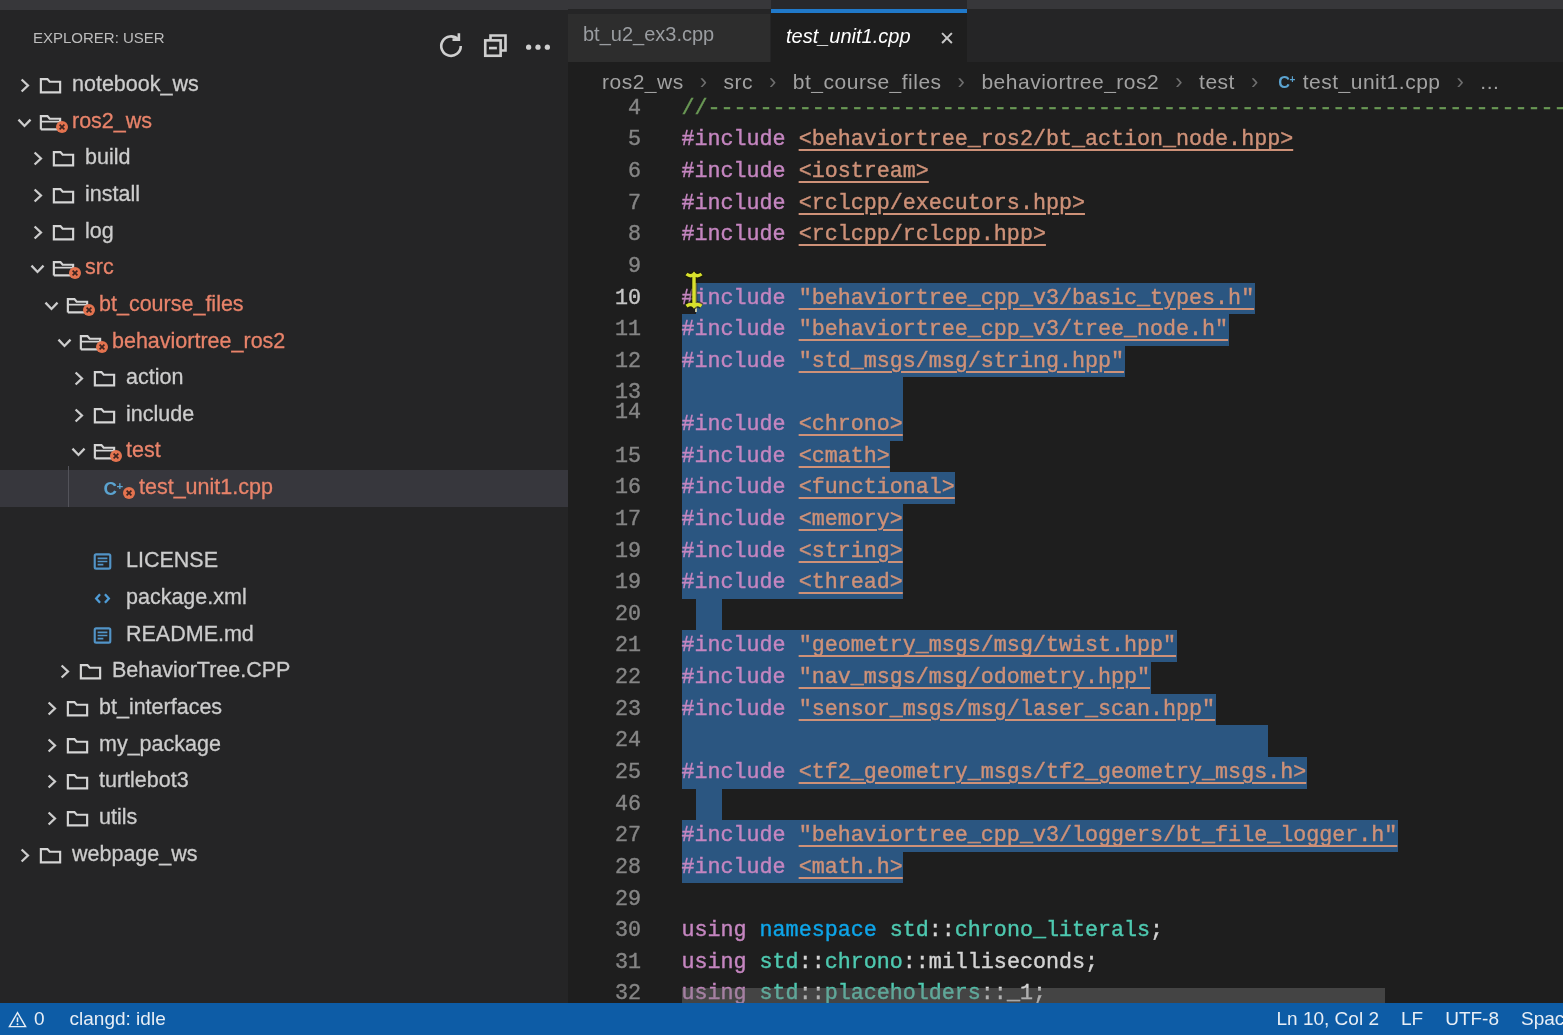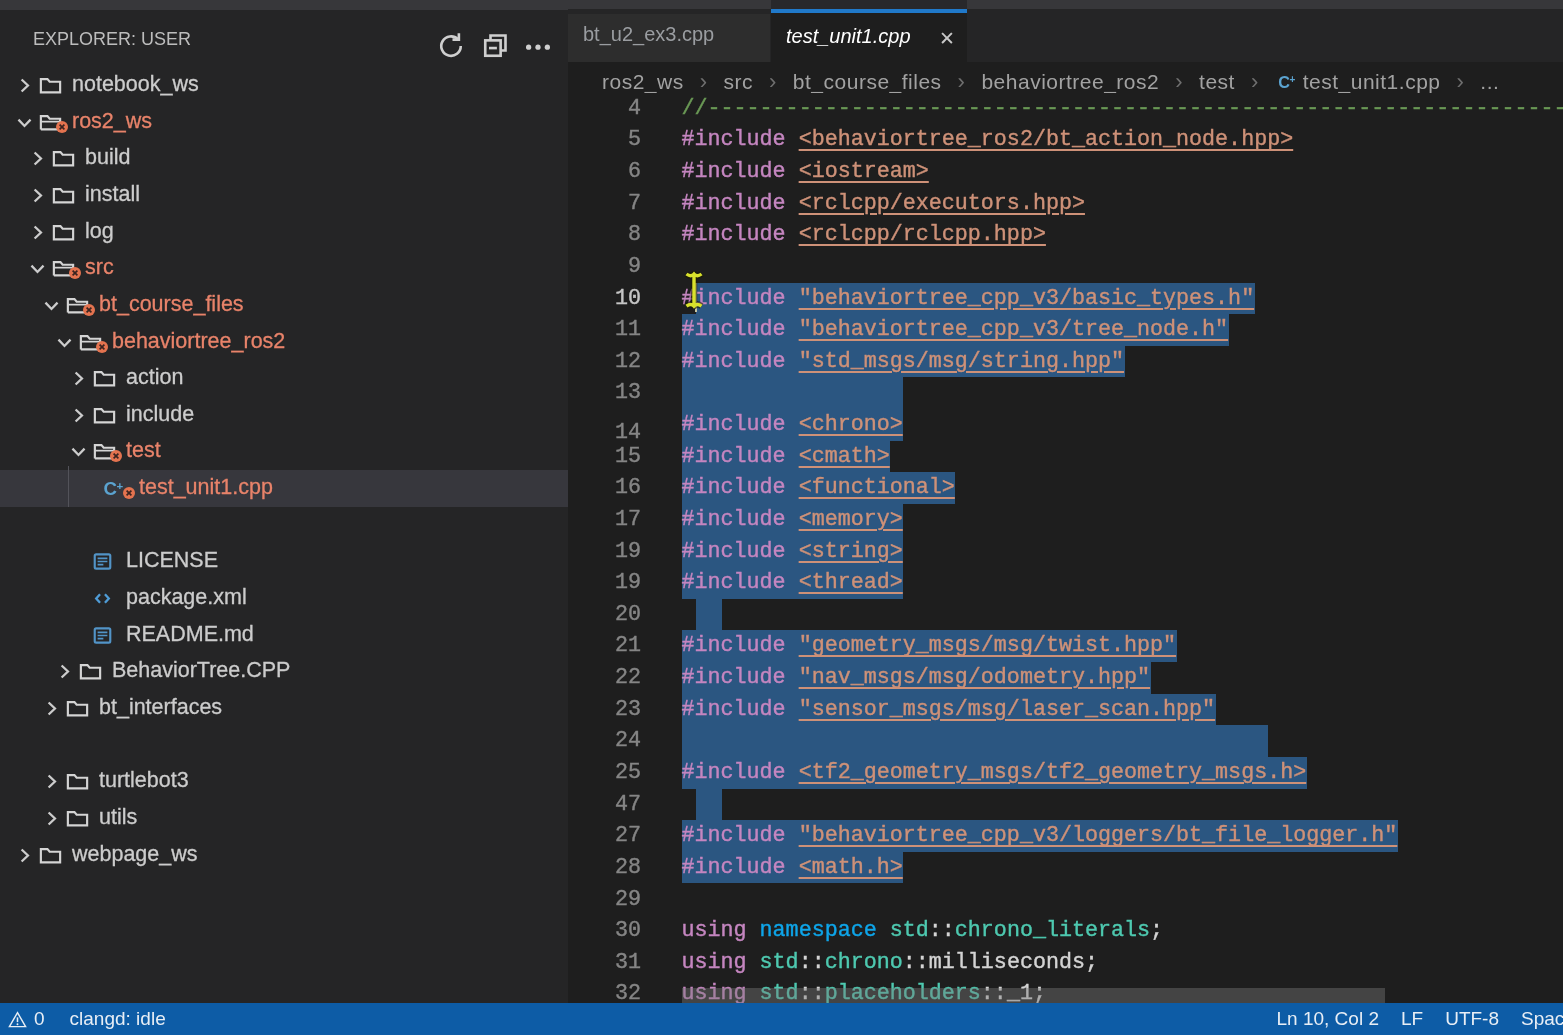--- a/index.html
+++ b/index.html
@@ -1,18 +1,18 @@
 <!DOCTYPE html>
 <html><head><meta charset="utf-8"><style>
 *{margin:0;padding:0;box-sizing:border-box}
 html,body{width:1563px;height:1035px;overflow:hidden;background:#1e1e1e;font-family:"Liberation Sans",sans-serif}
 #app{position:absolute;inset:0}
 .strip{position:absolute;left:0;top:0;width:1563px;height:10px;background:#37373a}
 #side{position:absolute;left:0;top:10px;width:568px;height:993px;background:#252526;overflow:hidden}
-#shead{position:absolute;left:33px;top:19px;font-size:18px;letter-spacing:0;color:#bdbdbd}
+#shead{position:absolute;left:33px;top:19px;font-size:15px;letter-spacing:0;color:#bdbdbd}
 .hic{position:absolute;top:21px;width:30px;height:30px;color:#cfcfcf}
 .trow{position:absolute;left:0;width:568px;height:36.65px}
 .rowsel{background:#37373d}
 .tic{position:absolute;top:7px;width:23px;height:23px}
 .fic{top:7px}
 .bdg{position:absolute;top:17px;width:12px;height:12px;border-radius:50%;background:#e4734f}
 .bdg svg{position:absolute;inset:0;width:12px;height:12px}
 .tl{position:absolute;top:5px;font-size:21.5px;color:#cccccc;white-space:pre;-webkit-text-stroke:.3px currentColor}
 .org{color:#e8836a}
 #tabs{position:absolute;left:568px;top:8.5px;width:995px;height:53.5px;background:#252526}
@@ -232,20 +232,29 @@
       </div>
 <div class="trow" style="top:679.9px">
         <svg class="tic" style="left:40px" viewBox="0 0 16 16">
           <path d="M6 3.8 L10.4 8 L6 12.2" fill="none" stroke="#cccccc" stroke-width="1.6"></path>
         </svg>
         <svg class="tic fic" style="left:66px" viewBox="0 0 16 16">
           <path d="M1.3 12.8 V3.6 h4.6 l1.5 1.8 h7.3 v7.4 z" fill="none" stroke="#d4d4d4" stroke-width="1.5"></path>
         </svg>
         <span class="tl" style="left:99px">bt_interfaces</span>
       </div>
+<div class="trow" style="top:716.6px">
+        <svg class="tic" style="left:40px" viewBox="0 0 16 16">
+          <path d="M6 3.8 L10.4 8 L6 12.2" fill="none" stroke="#cccccc" stroke-width="1.6"></path>
+        </svg>
+        <svg class="tic fic" style="left:66px" viewBox="0 0 16 16">
+          <path d="M1.3 12.8 V3.6 h4.6 l1.5 1.8 h7.3 v7.4 z" fill="none" stroke="#d4d4d4" stroke-width="1.5"></path>
+        </svg>
+        <span class="tl" style="left:99px">my_package</span>
+      </div>
 <div class="trow" style="top:753.2px">
         <svg class="tic" style="left:40px" viewBox="0 0 16 16">
           <path d="M6 3.8 L10.4 8 L6 12.2" fill="none" stroke="#cccccc" stroke-width="1.6"></path>
         </svg>
         <svg class="tic fic" style="left:66px" viewBox="0 0 16 16">
           <path d="M1.3 12.8 V3.6 h4.6 l1.5 1.8 h7.3 v7.4 z" fill="none" stroke="#d4d4d4" stroke-width="1.5"></path>
         </svg>
         <span class="tl" style="left:99px">turtlebot3</span>
       </div>
 <div class="trow" style="top:789.9px">
@@ -314,21 +323,21 @@
 <div class="cl" style="top:189.5px"><span class="pp">#include</span><span class="pl"> </span><span class="stu">"behaviortree_cpp_v3/basic_types.h"</span></div>
 <div class="sr" style="top:221.1px;left:113.5px;width:547.3px"></div>
 <div class="gn" style="top:221.1px">11</div>
 <div class="cl" style="top:221.1px"><span class="pp">#include</span><span class="pl"> </span><span class="stu">"behaviortree_cpp_v3/tree_node.h"</span></div>
 <div class="sr" style="top:252.7px;left:113.5px;width:443.0px"></div>
 <div class="gn" style="top:252.7px">12</div>
 <div class="cl" style="top:252.7px"><span class="pp">#include</span><span class="pl"> </span><span class="stu">"std_msgs/msg/string.hpp"</span></div>
 <div class="sr" style="top:284.4px;left:113.5px;width:221.5px"></div>
 <div class="gn" style="top:284.4px">13</div>
 <div class="sr" style="top:316.0px;left:113.5px;width:221.5px"></div>
-<div class="gn" style="top:324px">14</div>
+<div class="gn" style="top:304px">14</div>
 <div class="cl" style="top:316.0px"><span class="pp">#include</span><span class="pl"> </span><span class="stu">&lt;chrono&gt;</span></div>
 <div class="sr" style="top:347.6px;left:113.5px;width:208.5px"></div>
 <div class="gn" style="top:347.6px">15</div>
 <div class="cl" style="top:347.6px"><span class="pp">#include</span><span class="pl"> </span><span class="stu">&lt;cmath&gt;</span></div>
 <div class="sr" style="top:379.3px;left:113.5px;width:273.6px"></div>
 <div class="gn" style="top:379.3px">16</div>
 <div class="cl" style="top:379.3px"><span class="pp">#include</span><span class="pl"> </span><span class="stu">&lt;functional&gt;</span></div>
 <div class="sr" style="top:410.9px;left:113.5px;width:221.5px"></div>
 <div class="gn" style="top:410.9px">17</div>
 <div class="cl" style="top:410.9px"><span class="pp">#include</span><span class="pl"> </span><span class="stu">&lt;memory&gt;</span></div>
@@ -349,21 +358,21 @@
 <div class="cl" style="top:569.0px"><span class="pp">#include</span><span class="pl"> </span><span class="stu">"nav_msgs/msg/odometry.hpp"</span></div>
 <div class="sr" style="top:600.7px;left:113.5px;width:534.2px"></div>
 <div class="gn" style="top:600.7px">23</div>
 <div class="cl" style="top:600.7px"><span class="pp">#include</span><span class="pl"> </span><span class="stu">"sensor_msgs/msg/laser_scan.hpp"</span></div>
 <div class="sr" style="top:632.3px;left:113.5px;width:586.4px"></div>
 <div class="gn" style="top:632.3px">24</div>
 <div class="sr" style="top:663.9px;left:113.5px;width:625.4px"></div>
 <div class="gn" style="top:663.9px">25</div>
 <div class="cl" style="top:663.9px"><span class="pp">#include</span><span class="pl"> </span><span class="stu">&lt;tf2_geometry_msgs/tf2_geometry_msgs.h&gt;</span></div>
 <div class="sr" style="top:695.6px;left:127.5px;width:26.5px"></div>
-<div class="gn" style="top:695.6px">47</div>
+<div class="gn" style="top:695.6px">46</div>
 <div class="cl" style="top:695.6px"></div>
 <div class="sr" style="top:727.2px;left:113.5px;width:716.6px"></div>
 <div class="gn" style="top:727.2px">27</div>
 <div class="cl" style="top:727.2px"><span class="pp">#include</span><span class="pl"> </span><span class="stu">"behaviortree_cpp_v3/loggers/bt_file_logger.h"</span></div>
 <div class="sr" style="top:758.8px;left:113.5px;width:221.5px"></div>
 <div class="gn" style="top:758.8px">28</div>
 <div class="cl" style="top:758.8px"><span class="pp">#include</span><span class="pl"> </span><span class="stu">&lt;math.h&gt;</span></div>
 <div class="gn" style="top:790.5px">29</div>
 <div class="cl" style="top:790.5px"></div>
 <div class="gn" style="top:822.1px">30</div>

